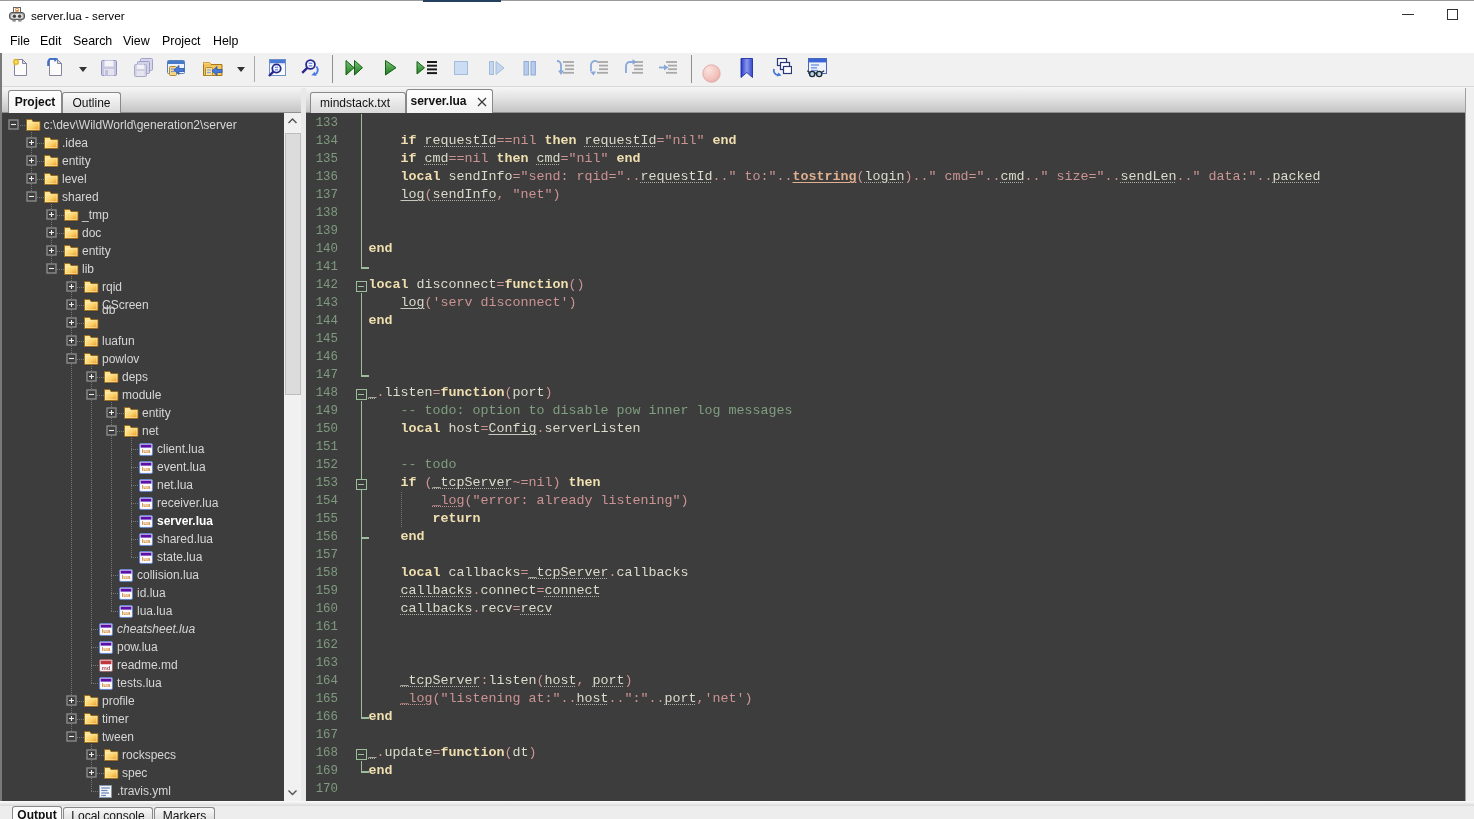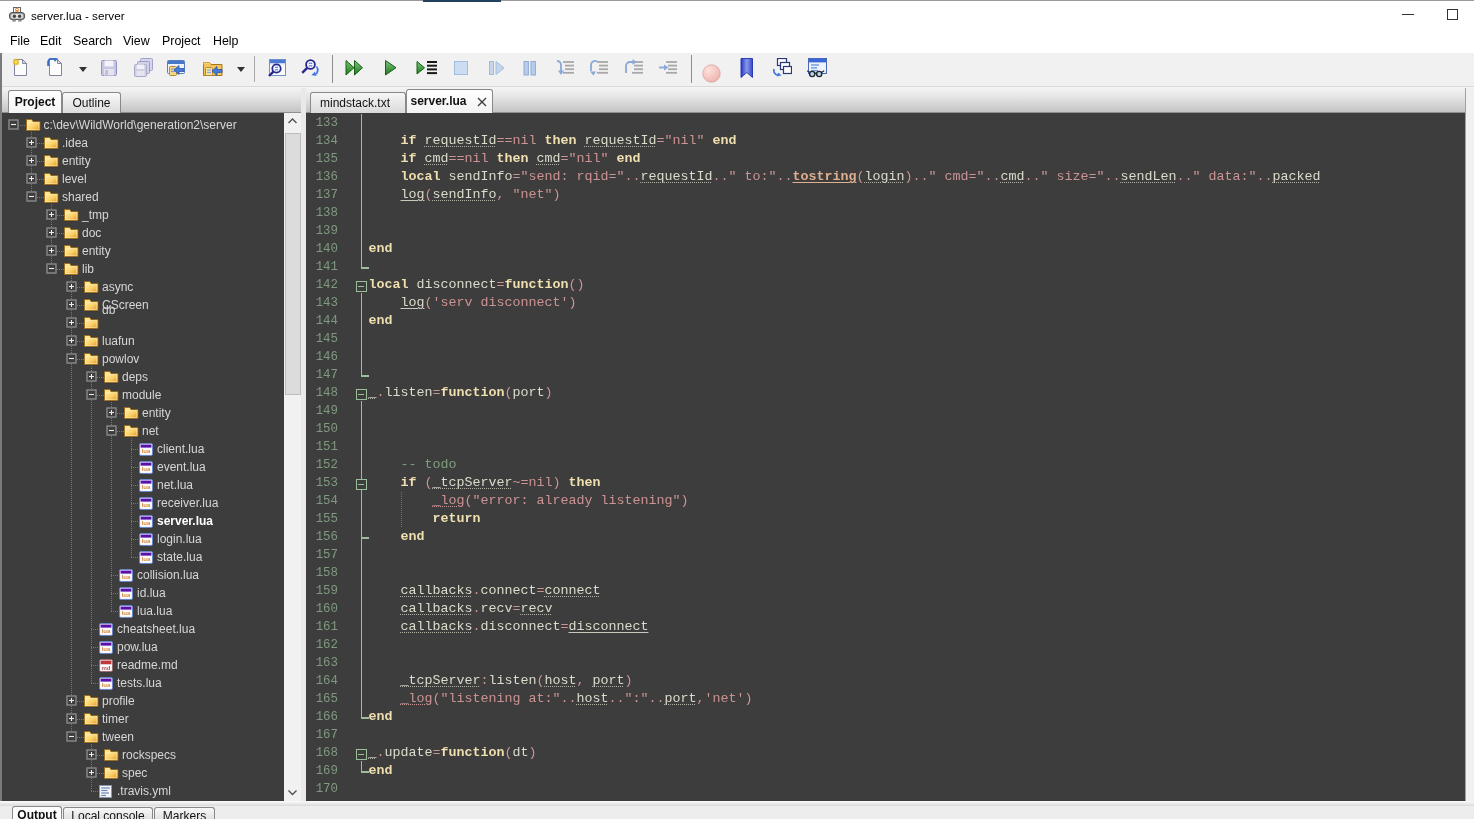--- a/index.html
+++ b/index.html
@@ -478,21 +478,21 @@
             <linearGradient id="fg10" x1="0.1" y1="0.1" x2="0.9" y2="1">
               <stop offset="0" stop-color="#ffefb0"></stop>
               <stop offset="0.55" stop-color="#fbd26a"></stop>
               <stop offset="1" stop-color="#e89428"></stop>
             </linearGradient>
           </defs>
 <path d="M1.5,2.5 h5.2 l1.4,2.2 h6.9 v8.8 h-13.5 z" fill="url(#fg10)" stroke="#9c6a14" stroke-width="0.9"></path>
 <path d="M2.2,3.2 h4.1 l1,1.6 h-5.1 z" fill="#fce288"></path>
 <rect x="2.6" y="5.6" width="11.2" height="7" fill="none" stroke="#fff3c0" stroke-width="1" opacity="0.55"></rect>
 </svg></div>
-      <div class="abs tl" style="left:100.0px;top:164.5px;">async</div>
+      <div class="abs tl" style="left:100.0px;top:164.5px;">rqid</div>
       <div class="abs doth" style="left:74.5px;top:191.5px;width:8px;opacity:0.75"></div>
       <svg class="abs" style="left:63.0px;top:185.0px" width="13" height="13" viewBox="0 0 13 13">
         <rect x="2" y="2" width="9" height="9" fill="#3D3D3D" stroke="#8a8a8a" stroke-width="1.4"></rect>
         <g stroke="#ececec" stroke-width="1.1" transform="translate(2,2)">
           <line x1="2" y1="4.5" x2="7" y2="4.5"></line>
           <line x1="4.5" y1="2" x2="4.5" y2="7"></line>
         </g>
       </svg>
       <div class="abs" style="left:81.0px;top:183.5px"><svg width="16" height="15" viewBox="0 0 16 15">
 <path d="M1.5,2.5 h5.2 l1.4,2.2 h6.9 v8.8 h-13.5 z" fill="#253042" opacity="0.9" transform="translate(0.6,0.8)"></path>
@@ -699,21 +699,21 @@
 <text x="7" y="10.3" font-family="Liberation Sans" font-size="6" font-weight="bold" fill="#d2883c" text-anchor="middle">lua</text>
 </svg></div>
       <div class="abs tl" style="left:155.0px;top:398.5px;font-weight:bold;color:#fff;">server.lua</div>
       <div class="abs doth" style="left:128.5px;top:425.5px;width:7px;opacity:0.75"></div>
       <div class="abs" style="left:137.0px;top:419.0px"><svg width="14" height="13" viewBox="0 0 14 13">
 <rect x="0.5" y="0.5" width="13" height="12" rx="1.5" fill="#eef" stroke="#6888cc"></rect>
 <rect x="1.6" y="1.6" width="10.8" height="3" fill="#5a10a8"></rect>
 <rect x="1.6" y="5.4" width="10.8" height="6" fill="#fdfdfd"></rect>
 <text x="7" y="10.3" font-family="Liberation Sans" font-size="6" font-weight="bold" fill="#d2883c" text-anchor="middle">lua</text>
 </svg></div>
-      <div class="abs tl" style="left:155.0px;top:416.5px;">login.lua</div>
+      <div class="abs tl" style="left:155.0px;top:416.5px;">shared.lua</div>
       <div class="abs doth" style="left:128.5px;top:443.5px;width:7px;opacity:0.75"></div>
       <div class="abs" style="left:137.0px;top:437.0px"><svg width="14" height="13" viewBox="0 0 14 13">
 <rect x="0.5" y="0.5" width="13" height="12" rx="1.5" fill="#eef" stroke="#6888cc"></rect>
 <rect x="1.6" y="1.6" width="10.8" height="3" fill="#5a10a8"></rect>
 <rect x="1.6" y="5.4" width="10.8" height="6" fill="#fdfdfd"></rect>
 <text x="7" y="10.3" font-family="Liberation Sans" font-size="6" font-weight="bold" fill="#d2883c" text-anchor="middle">lua</text>
 </svg></div>
       <div class="abs tl" style="left:155.0px;top:434.5px;">state.lua</div>
       <div class="abs doth" style="left:108.5px;top:461.5px;width:7px;opacity:0.75"></div>
       <div class="abs" style="left:117.0px;top:455.0px"><svg width="14" height="13" viewBox="0 0 14 13">
@@ -739,21 +739,21 @@
 <text x="7" y="10.3" font-family="Liberation Sans" font-size="6" font-weight="bold" fill="#d2883c" text-anchor="middle">lua</text>
 </svg></div>
       <div class="abs tl" style="left:135.0px;top:488.5px;">lua.lua</div>
       <div class="abs doth" style="left:88.5px;top:515.5px;width:7px;opacity:0.75"></div>
       <div class="abs" style="left:97.0px;top:509.0px"><svg width="14" height="13" viewBox="0 0 14 13">
 <rect x="0.5" y="0.5" width="13" height="12" rx="1.5" fill="#eef" stroke="#6888cc"></rect>
 <rect x="1.6" y="1.6" width="10.8" height="3" fill="#5a10a8"></rect>
 <rect x="1.6" y="5.4" width="10.8" height="6" fill="#fdfdfd"></rect>
 <text x="7" y="10.3" font-family="Liberation Sans" font-size="6" font-weight="bold" fill="#d2883c" text-anchor="middle">lua</text>
 </svg></div>
-      <div class="abs tl" style="left:115.0px;top:506.5px;">cheatsheet.lua</div>
+      <div class="abs tl" style="left:115.0px;top:506.5px;font-style:italic;">cheatsheet.lua</div>
       <div class="abs doth" style="left:88.5px;top:533.5px;width:7px;opacity:0.75"></div>
       <div class="abs" style="left:97.0px;top:527.0px"><svg width="14" height="13" viewBox="0 0 14 13">
 <rect x="0.5" y="0.5" width="13" height="12" rx="1.5" fill="#eef" stroke="#6888cc"></rect>
 <rect x="1.6" y="1.6" width="10.8" height="3" fill="#5a10a8"></rect>
 <rect x="1.6" y="5.4" width="10.8" height="6" fill="#fdfdfd"></rect>
 <text x="7" y="10.3" font-family="Liberation Sans" font-size="6" font-weight="bold" fill="#d2883c" text-anchor="middle">lua</text>
 </svg></div>
       <div class="abs tl" style="left:115.0px;top:524.5px;">pow.lua</div>
       <div class="abs doth" style="left:88.5px;top:551.5px;width:7px;opacity:0.75"></div>
       <div class="abs" style="left:97.0px;top:545.0px"><svg width="14" height="13" viewBox="0 0 14 13">
@@ -921,40 +921,42 @@
       <div class="abs num" style="left:0;top:181px;width:32px">143</div>
       <div class="abs code" style="left:62.5px;top:181px">    <span class="g">log</span><span class="o">(</span><span class="s">'serv disconnect'</span><span class="o">)</span></div>
       <div class="abs num" style="left:0;top:199px;width:32px">144</div>
       <div class="abs code" style="left:62.5px;top:199px"><span class="k">end</span></div>
       <div class="abs num" style="left:0;top:217px;width:32px">145</div>
       <div class="abs num" style="left:0;top:235px;width:32px">146</div>
       <div class="abs num" style="left:0;top:253px;width:32px">147</div>
       <div class="abs num" style="left:0;top:271px;width:32px">148</div>
       <div class="abs code" style="left:62.5px;top:271px"><span class="v">_</span><span class="o">.</span>listen<span class="o">=</span><span class="k">function</span><span class="o">(</span>port<span class="o">)</span></div>
       <div class="abs num" style="left:0;top:289px;width:32px">149</div>
+      <div class="abs code" style="left:62.5px;top:289px">    <span class="c">-- todo: option to disable pow inner log messages</span></div>
       <div class="abs num" style="left:0;top:307px;width:32px">150</div>
+      <div class="abs code" style="left:62.5px;top:307px">    <span class="k">local</span> host<span class="o">=</span><span class="g">Config</span><span class="o">.</span>serverListen</div>
       <div class="abs num" style="left:0;top:325px;width:32px">151</div>
       <div class="abs num" style="left:0;top:343px;width:32px">152</div>
       <div class="abs code" style="left:62.5px;top:343px">    <span class="c">-- todo</span></div>
       <div class="abs num" style="left:0;top:361px;width:32px">153</div>
       <div class="abs code" style="left:62.5px;top:361px">    <span class="k">if</span> <span class="o">(</span><span class="v">_tcpServer</span><span class="o">~=</span><span class="o">nil</span><span class="o">)</span> <span class="k">then</span></div>
       <div class="abs num" style="left:0;top:379px;width:32px">154</div>
       <div class="abs code" style="left:62.5px;top:379px">        <span class="x">_log</span><span class="o">(</span><span class="s">"error: already listening"</span><span class="o">)</span></div>
       <div class="abs num" style="left:0;top:397px;width:32px">155</div>
       <div class="abs code" style="left:62.5px;top:397px">        <span class="k">return</span></div>
       <div class="abs num" style="left:0;top:415px;width:32px">156</div>
       <div class="abs code" style="left:62.5px;top:415px">    <span class="k">end</span></div>
       <div class="abs num" style="left:0;top:433px;width:32px">157</div>
       <div class="abs num" style="left:0;top:451px;width:32px">158</div>
+      <div class="abs code" style="left:62.5px;top:451px">    <span class="k">local</span> callbacks<span class="o">=</span><span class="v">_tcpServer</span><span class="o">.</span>callbacks</div>
       <div class="abs num" style="left:0;top:469px;width:32px">159</div>
       <div class="abs code" style="left:62.5px;top:469px">    <span class="v">callbacks</span><span class="o">.</span>connect<span class="o">=</span><span class="v">connect</span></div>
       <div class="abs num" style="left:0;top:487px;width:32px">160</div>
       <div class="abs code" style="left:62.5px;top:487px">    <span class="v">callbacks</span><span class="o">.</span>recv<span class="o">=</span><span class="v">recv</span></div>
       <div class="abs num" style="left:0;top:505px;width:32px">161</div>
-      <div class="abs code" style="left:62.5px;top:505px">    <span class="v">callbacks</span><span class="o">.</span>disconnect<span class="o">=</span><span class="g">disconnect</span></div>
       <div class="abs num" style="left:0;top:523px;width:32px">162</div>
       <div class="abs num" style="left:0;top:541px;width:32px">163</div>
       <div class="abs num" style="left:0;top:559px;width:32px">164</div>
       <div class="abs code" style="left:62.5px;top:559px">    <span class="v">_tcpServer</span><span class="o">:</span>listen<span class="o">(</span><span class="v">host</span><span class="o">,</span> <span class="v">port</span><span class="o">)</span></div>
       <div class="abs num" style="left:0;top:577px;width:32px">165</div>
       <div class="abs code" style="left:62.5px;top:577px">    <span class="x">_log</span><span class="o">(</span><span class="s">"listening at:"</span><span class="o">..</span><span class="v">host</span><span class="o">..</span><span class="s">":"</span><span class="o">..</span><span class="v">port</span><span class="o">,</span><span class="s">'net'</span><span class="o">)</span></div>
       <div class="abs num" style="left:0;top:595px;width:32px">166</div>
       <div class="abs code" style="left:62.5px;top:595px"><span class="k">end</span></div>
       <div class="abs num" style="left:0;top:613px;width:32px">167</div>
       <div class="abs num" style="left:0;top:631px;width:32px">168</div>

